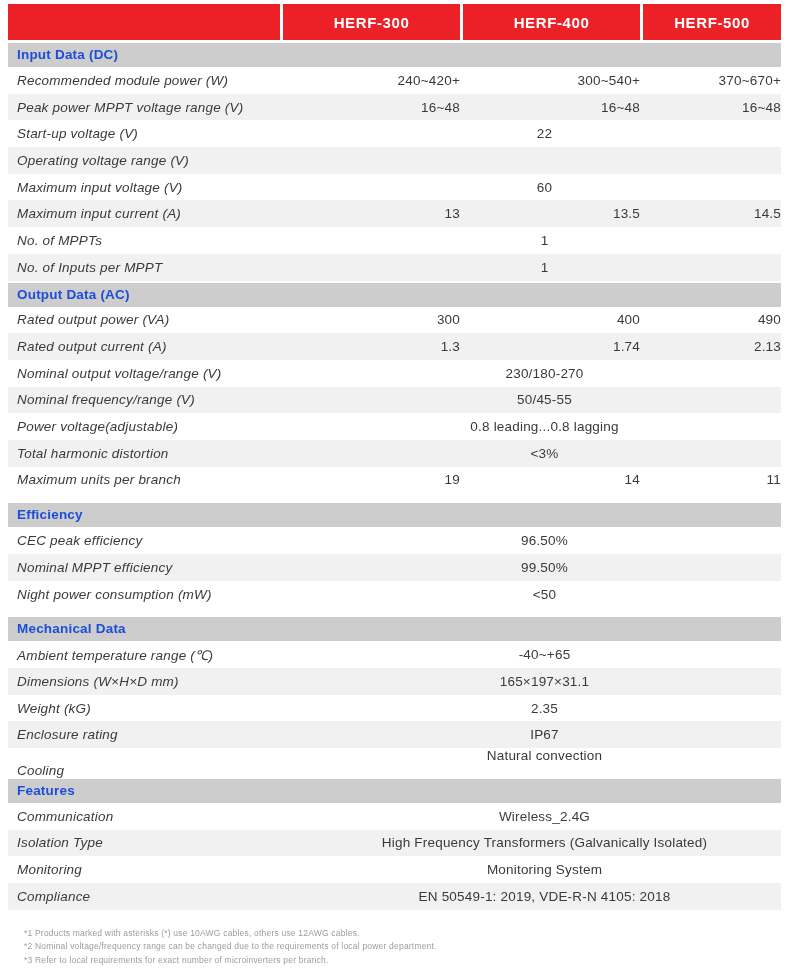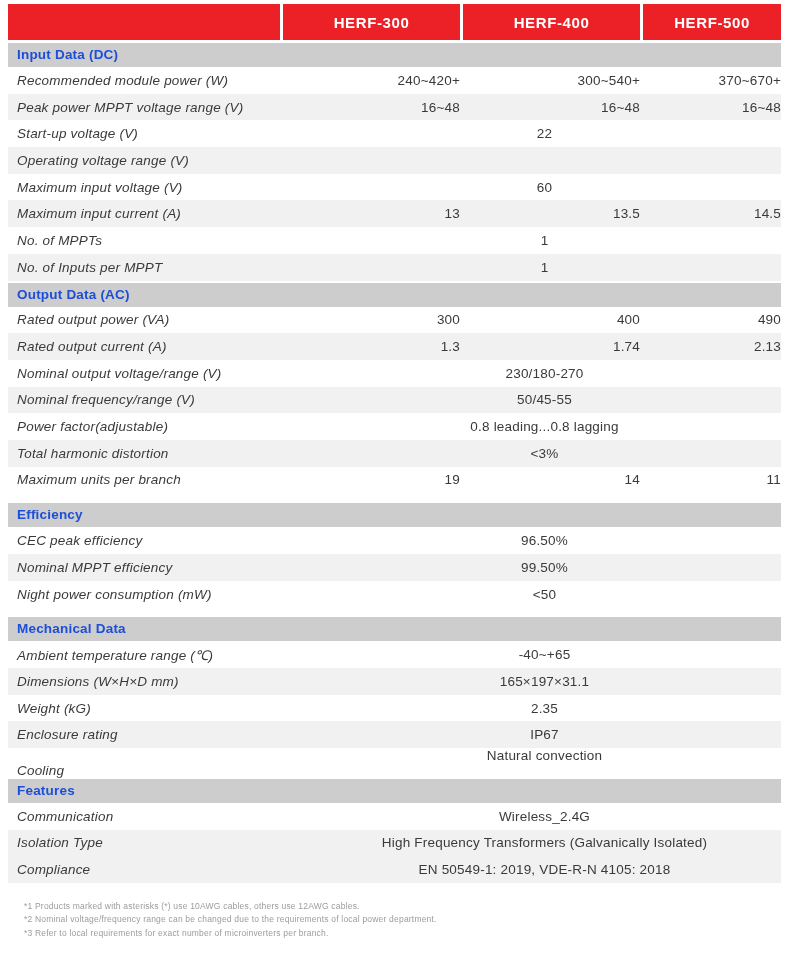--- a/index.html
+++ b/index.html
@@ -138,21 +138,21 @@
         </div>
         <div class="row">
           <div class="cell label">Nominal output voltage/range (V)</div>
           <div class="cell val span">230/180-270</div>
         </div>
         <div class="row alt">
           <div class="cell label">Nominal frequency/range (V)</div>
           <div class="cell val span">50/45-55</div>
         </div>
         <div class="row">
-          <div class="cell label">Power factor(adjustable)</div>
+          <div class="cell label">Power voltage(adjustable)</div>
           <div class="cell val span">0.8 leading...0.8 lagging</div>
         </div>
         <div class="row alt">
           <div class="cell label">Total harmonic distortion</div>
           <div class="cell val span">&lt;3%</div>
         </div>
         <div class="row">
           <div class="cell label">Maximum units per branch</div>
           <div class="cell val">19</div>
           <div class="cell val">14</div>
@@ -199,20 +199,24 @@
       </section>
       <section>
         <div class="section-header">Features</div>
         <div class="row">
           <div class="cell label">Communication</div>
           <div class="cell val span">Wireless_2.4G</div>
         </div>
         <div class="row alt">
           <div class="cell label">Isolation Type</div>
           <div class="cell val span">High Frequency Transformers (Galvanically Isolated)</div>
+        </div>
+        <div class="row">
+          <div class="cell label">Monitoring</div>
+          <div class="cell val span">Monitoring System</div>
         </div>
         <div class="row alt">
           <div class="cell label">Compliance</div>
           <div class="cell val span">EN 50549-1: 2019, VDE-R-N 4105: 2018</div>
         </div>
       </section>
     </div>
 
   <div class="footnotes">
     <p>*1 Products marked with asterisks (*) use 10AWG cables, others use 12AWG cables.</p>

